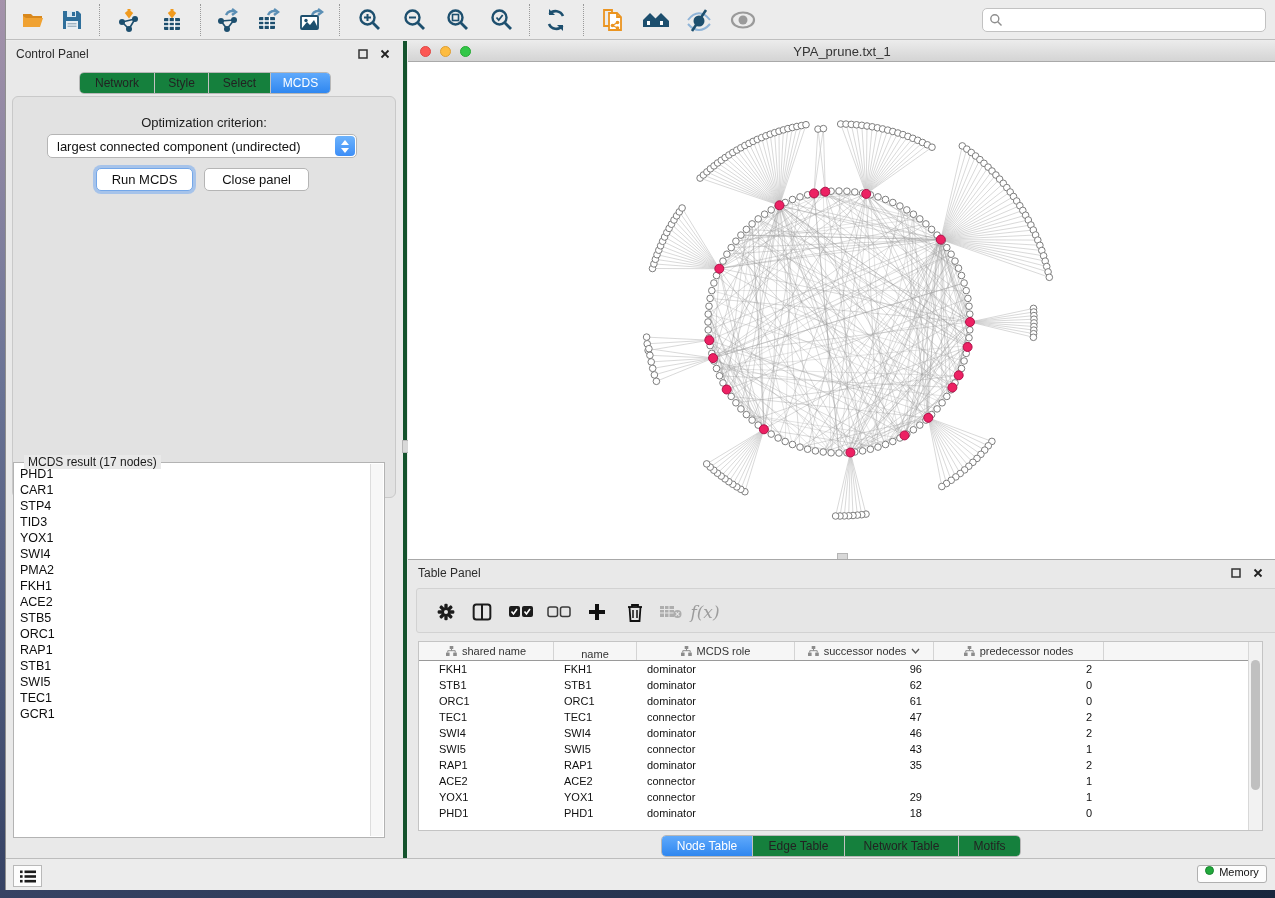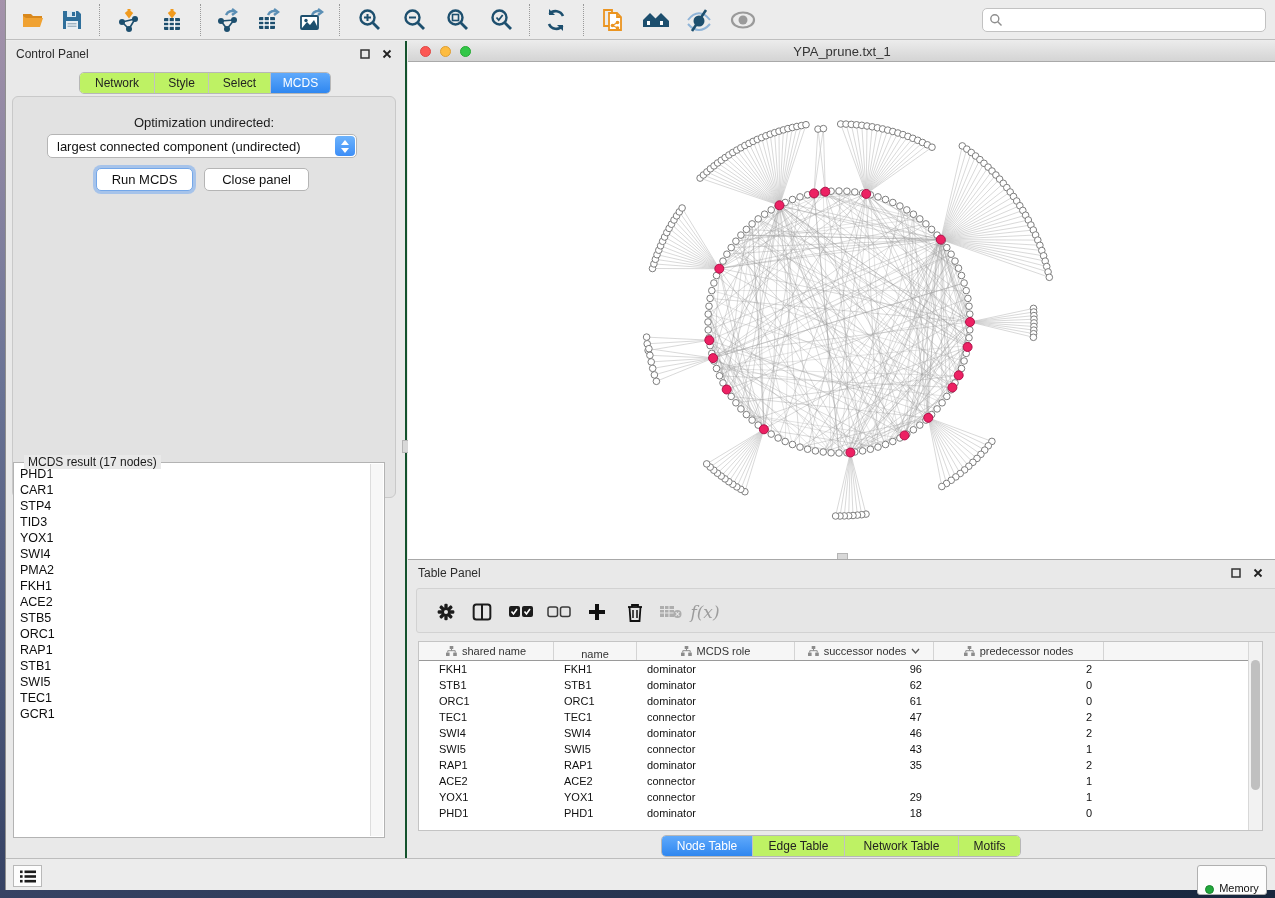--- a/index.html
+++ b/index.html
@@ -16,30 +16,30 @@
   #toolbar { position:absolute; left:0; top:0; width:1270px; height:40px;
              background:#ececec; border-bottom:1px solid #bfbfbf; }
   .tbtn { position:absolute; top:6px; width:30px; height:28px; display:flex;
           align-items:center; justify-content:center; cursor:default; }
   .tsep { position:absolute; top:4px; height:32px; border-left:1px dotted #9a9a9a; width:0; }
   #search-box { position:absolute; right:10px; top:8px; width:284px; height:24px;
                 background:#fff; border:1px solid #c2c2c2; border-radius:5px;
                 display:flex; align-items:center; padding-left:6px; }
   
   #control-panel { position:absolute; left:0; top:41px; width:401px; height:817px;
-                   background:#e9e9e9; border-right:2px solid #14532d;padding-left:24px; }
+                   background:#e9e9e9; border-right:4px solid #14532d;padding-left:24px; }
   .panel-title { font-size:12px; color:#2c2c2c; }
   .panel-head { position:absolute; left:0; top:0; width:100%; height:26px;
                 display:flex; align-items:center; padding:0 10px; }
   .panel-head .spacer { flex:1; }
   .mini-ic { width:16px; height:14px; display:flex; align-items:center; justify-content:center; margin-left:6px; }
   .seg { position:absolute; display:flex; background:#fff; border:1px solid #b7b7b7;
          border-radius:5px; overflow:hidden; height:22px; }
   .seg .seg-btn { font-size:12px; color:#222; display:flex; align-items:center; justify-content:center;
-                  border-right:1px solid #c2c2c2; background:#bef264; }
+                  border-right:1px solid #c2c2c2; background:#15803d; }
   .seg .seg-btn:last-child { border-right:none; }
   .seg .seg-btn.active { background:linear-gradient(#5fa9fb,#2f87f0); color:#fff; }
   #cp-tabs { left:73px; top:31px; }
   #cp-content { position:absolute; left:6px; top:55px; width:384px; height:402px;
                 background:#e2e2e2; border:1px solid #c9c9c9; border-radius:6px; }
   #opt-label { position:absolute; left:0; top:18px; width:100%; text-align:center;
                font-size:13px; color:#1c1c1c; }
   #criterion-select { position:absolute; left:34px; top:37px; width:310px; height:24px;
                       background:#fff; border:1px solid #b5b5b5; border-radius:5px;
                       font-size:13px; color:#111; display:flex; align-items:center;
@@ -103,22 +103,22 @@
   #nt-scroll { position:absolute; top:0; right:0; width:14px; height:188px;
                background:#f2f2f2; border-left:1px solid #d8d8d8; }
   #nt-thumb { position:absolute; left:2px; top:18px; width:9px; height:130px;
               background:#c0c0c0; border-radius:5px; }
   #tp-tabs { left:253px; top:275px; }
   
   #status-bar { position:absolute; left:0; top:858px; width:1270px; height:32px;
                 background:#ececec; border-top:1px solid #bdbdbd; }
   #menu-btn { position:absolute; left:7px; top:6px; width:29px; height:22px; background:#fdfdfd;
               border:1px solid #b9b9b9; display:flex; align-items:center; justify-content:center; }
-  #memory-btn { position:absolute; right:9px; top:6px; width:70px; height:30px; background:#fdfdfd;
-                border:1px solid #b0b0b0; border-radius:3px; display:flex; align-items:flex-end;
+  #memory-btn { position:absolute; right:9px; top:6px; width:70px; height:18px; background:#fdfdfd;
+                border:1px solid #b0b0b0; border-radius:3px; display:flex; align-items:flex-start;
                 justify-content:center; gap:5px; font-size:11px; color:#111; }
   #memory-dot { width:9px; height:9px; border-radius:50%; background:#21a83c; border:1px solid #17842c; }
   svg { display:block; }
 </style>
 </head>
 <body>
 
 <div id="app">
 
   <div id="toolbar">
@@ -284,21 +284,21 @@
     </div>
 
     <div class="seg" id="cp-tabs">
       <div class="seg-btn" style="width:75px">Network</div>
       <div class="seg-btn" style="width:54px">Style</div>
       <div class="seg-btn" style="width:62px">Select</div>
       <div class="seg-btn active" style="width:59px">MCDS</div>
     </div>
 
     <div id="cp-content">
-      <div id="opt-label">Optimization undirected:</div>
+      <div id="opt-label">Optimization criterion:</div>
       <div id="criterion-select">
         <span>largest connected component (undirected)</span>
         <span id="criterion-stepper">
             <span class="chev-up"></span>
             <span class="chev-dn"></span>
           </span>
       </div>
       <div class="btn" id="run-btn">Run MCDS</div>
       <div class="btn" id="close-btn">Close panel</div>
     </div>

